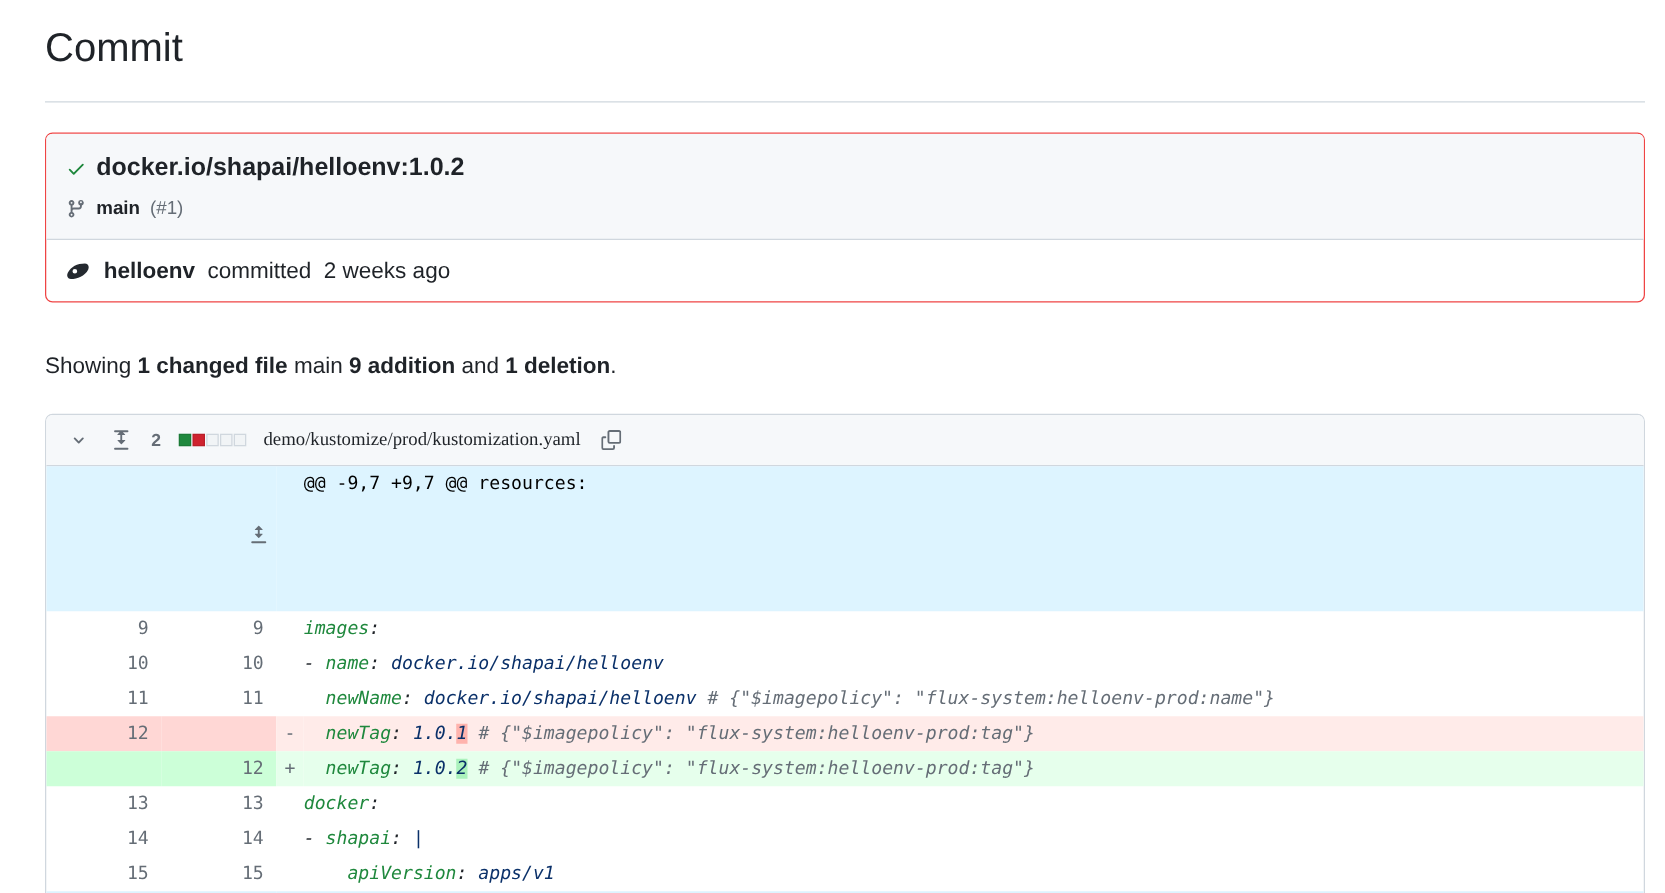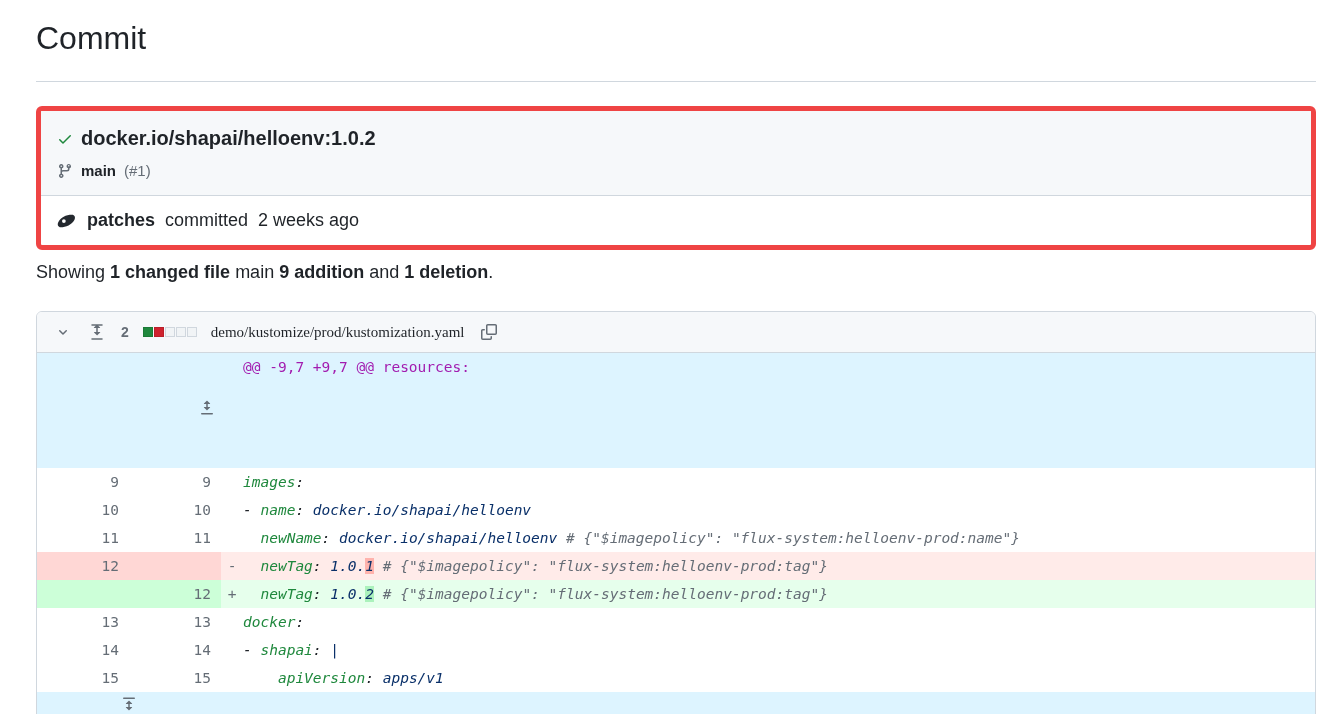--- a/index.html
+++ b/index.html
@@ -1,21 +1,21 @@
 <!DOCTYPE html>
 <html><head>
 <meta charset="utf-8">
 <style>
   * { box-sizing: border-box; margin: 0; padding: 0; }
   body { font-family: -apple-system, BlinkMacSystemFont, "Segoe UI", Helvetica, Arial, sans-serif; color: #1f2328; background: #fff; font-size: 14px; }
   .container { padding: 0 16px 16px 36px; }
   h1 { font-size: 32px; font-weight: 400; margin: 20px 0 24px 0; }
   .hr { border-bottom: 1px solid #d0d7de; margin-bottom: 24px; }
 
-  .commit-box { border: 5px solid #ef4444; border-radius: 6px; overflow: hidden; margin-bottom: 12px; }
+  .commit-box { border: 1px solid #ef4444; border-radius: 6px; overflow: hidden; margin-bottom: 40px; }
   .commit-top { background: #f6f8fa; padding: 16px; border-bottom: 1px solid #d0d7de; }
   .commit-title-row { display: flex; align-items: center; gap: 8px; margin-bottom: 12px; }
   .commit-title { font-size: 20px; font-weight: 600; }
   .branch-row { display: flex; align-items: center; gap: 8px; color: #656d76; font-size: 15px; }
   .branch-name { font-weight: 600; color: #1f2328; }
   .commit-bottom { padding: 14px 16px; display: flex; align-items: center; gap: 10px; font-size: 18px; }
   .author { font-weight: 600; }
   .time { color: #1f2328; }
   .committed { color: #1f2328; }
 
@@ -37,21 +37,21 @@
   .sq.del { background: #cf222e; }
   .sq.neutral { background: #d0d7de22; border-color: #d0d7de; }
   .file-path { font-family: Liberation Serif, serif; font-size: 15px; color: #1f2328; }
 
   .diff-table { width: 100%; border-collapse: collapse; font-family: ui-monospace, SFMono-Regular, Menlo, monospace; font-size: 14.5px; line-height: 28px; }
   .diff-table td { padding: 0; vertical-align: top; white-space: pre; }
   .ln { width: 52px; min-width: 52px; text-align: right; color: #656d76; padding-right: 10px !important; user-select: none; }
   .gutter-expand { background: #ddf4ff; width: 184px; text-align: center; }
   .gutter-expand button { background: none; border: none; cursor: pointer; color: #656d76; padding: 4px; }
   .gutter-expand svg { width: 16px; height: 16px; }
-  .hunk-row td.hunk-text { background: #ddf4ff; color: #a21caf; padding-left: 22px !important; }
+  .hunk-row td.hunk-text { background: #ddf4ff; color: #000000; padding-left: 22px !important; }
   .marker { width: 22px; text-align: center; color: #656d76; user-select: none; }
   .code { padding-left: 0 !important; font-style: italic; }
   .row-del td { background: #ffebe9; }
   .row-del td.ln { background: #ffd7d5; }
   .row-add td { background: #e6ffec; }
   .row-add td.ln { background: #ccffd8; }
   .row-del td.ln.blank, .row-add td.ln.blank { background: inherit; }
   .row-del td.ln.blank { background: #ffd7d5; }
   .row-add td.ln.blank { background: #ccffd8; }
 
@@ -88,21 +88,21 @@
         <span class="branch-name">main</span>
         <span>(#1)</span>
       </div>
     </div>
     <div class="commit-bottom">
       <span class="avatar">
         <svg viewBox="0 0 16 16" width="20" height="20">
             <path fill="#24292f" d="M1 9 C3 5 7 3 12 3 C14 3 15 5 14 7 C12 11 7 13 3 13 C1 13 0 11 1 9 Z M4 8 a1.5 1.5 0 1 0 3 0 a1.5 1.5 0 1 0 -3 0"></path>
           </svg>
       </span>
-      <span class="author">patches</span>
+      <span class="author">helloenv</span>
       <span class="committed">committed</span>
       <span class="time">2 weeks ago</span>
     </div>
   </div>
 
   <div class="summary">
     <span>Showing</span>
     <span class="b">1 changed file</span>
     <span>main</span>
     <span class="b">9 addition</span>

